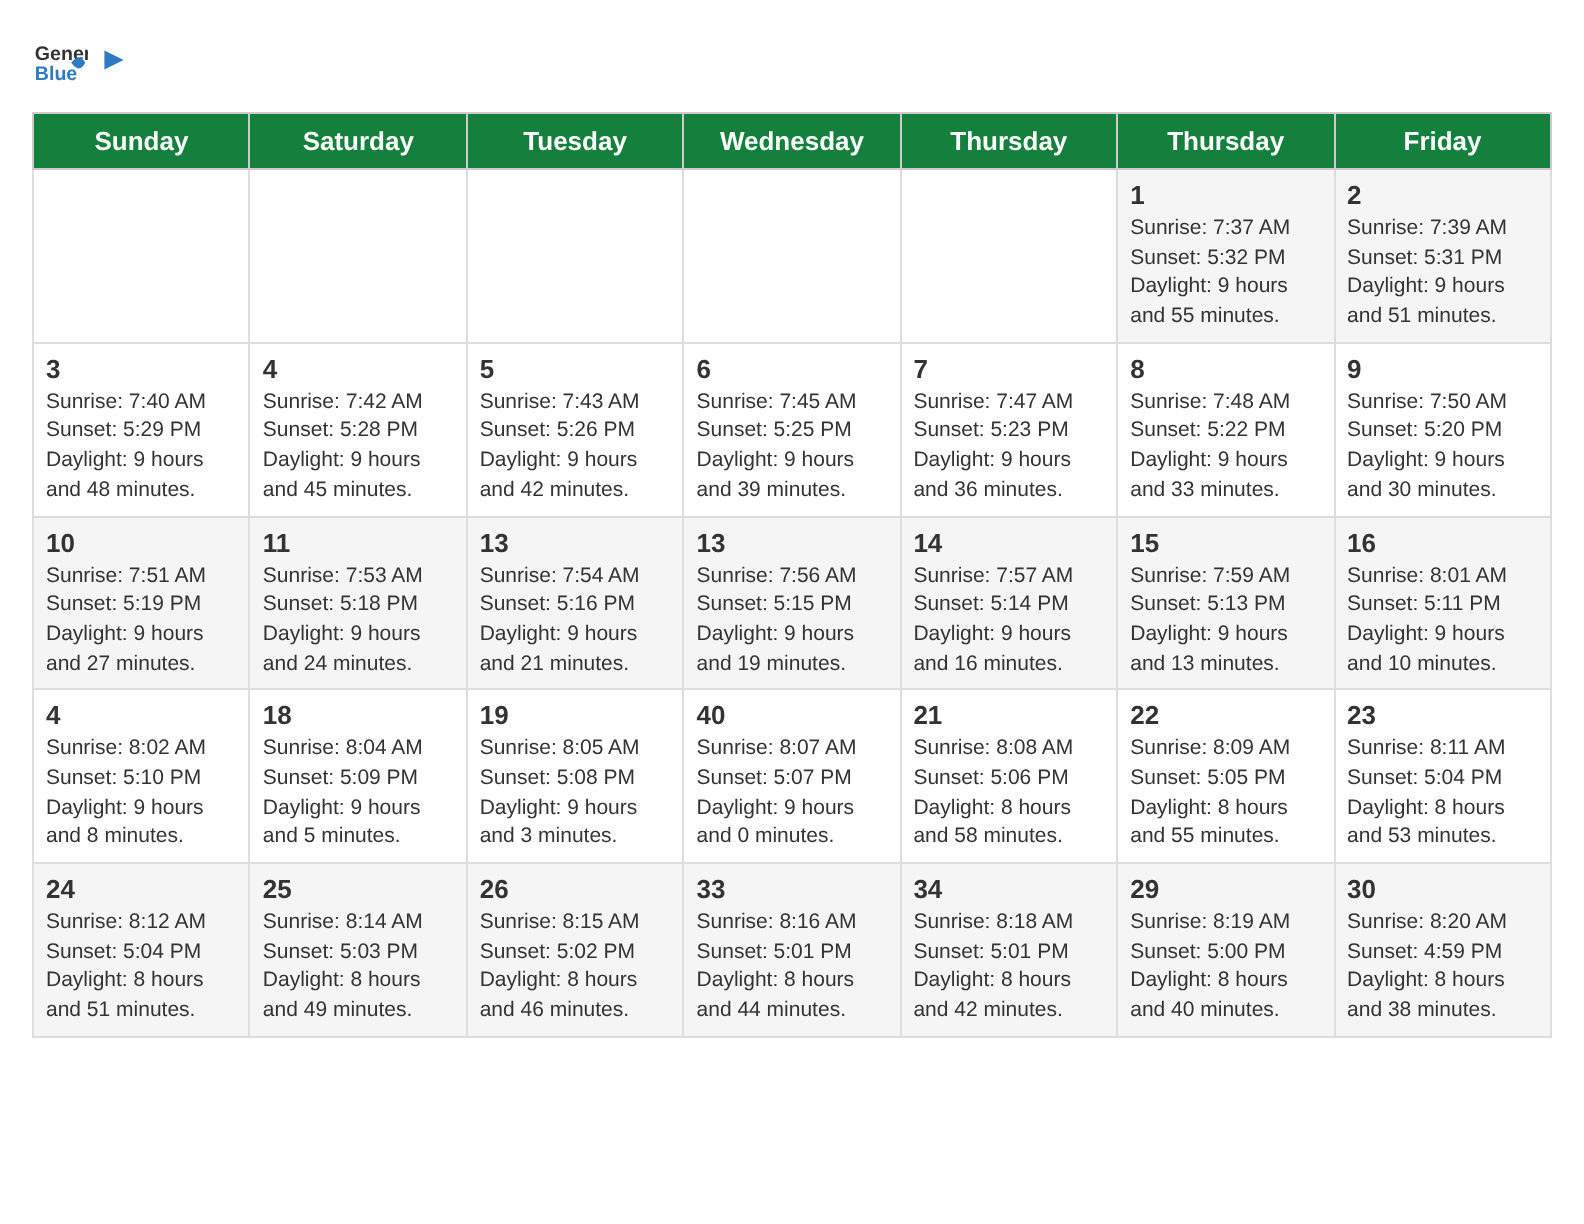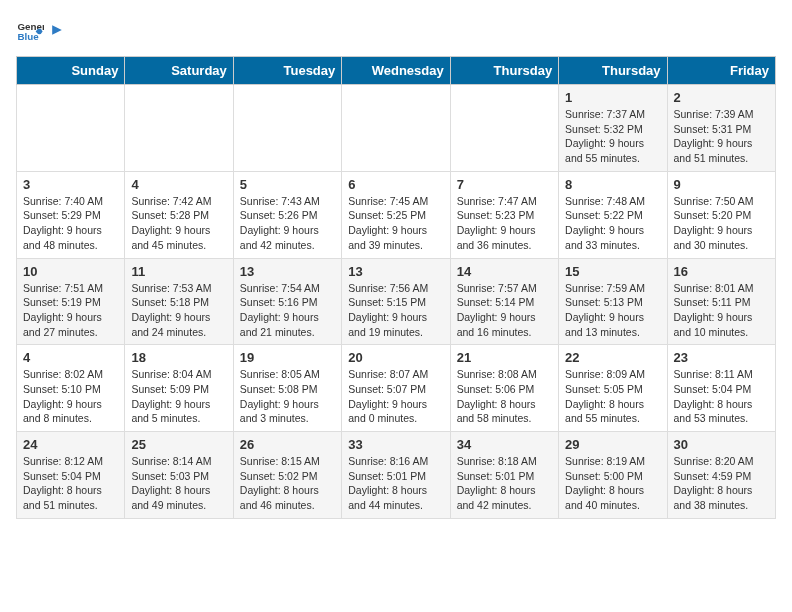--- a/index.html
+++ b/index.html
@@ -46,23 +46,23 @@
     .location-title {
       font-size: 16px;
       color: #555;
     }
     table {
       width: 100%;
       border-collapse: collapse;
       table-layout: fixed;
     }
     thead tr th {
-      background-color: #0369a1;
+      background-color: #15803d;
       color: #fff;
-      text-align: right;
+      text-align: center;
       padding: 6px 6px;
       font-size: 13px;
       font-weight: bold;
       border: 1px solid #ccc;
     }
     tbody tr td {
       vertical-align: top;
       padding: 5px 6px;
       border: 1px solid #ddd;
       font-size: 11px;
@@ -209,21 +209,21 @@
         </td>
         <td>
           <span class="day-number">18</span>
           <div class="day-info">Sunrise: 8:04 AM<br>Sunset: 5:09 PM<br>Daylight: 9 hours and 5 minutes.</div>
         </td>
         <td>
           <span class="day-number">19</span>
           <div class="day-info">Sunrise: 8:05 AM<br>Sunset: 5:08 PM<br>Daylight: 9 hours and 3 minutes.</div>
         </td>
         <td>
-          <span class="day-number">20</span>
+          <span class="day-number">40</span>
           <div class="day-info">Sunrise: 8:07 AM<br>Sunset: 5:07 PM<br>Daylight: 9 hours and 0 minutes.</div>
         </td>
         <td>
           <span class="day-number">21</span>
           <div class="day-info">Sunrise: 8:08 AM<br>Sunset: 5:06 PM<br>Daylight: 8 hours and 58 minutes.</div>
         </td>
         <td>
           <span class="day-number">22</span>
           <div class="day-info">Sunrise: 8:09 AM<br>Sunset: 5:05 PM<br>Daylight: 8 hours and 55 minutes.</div>
         </td>

